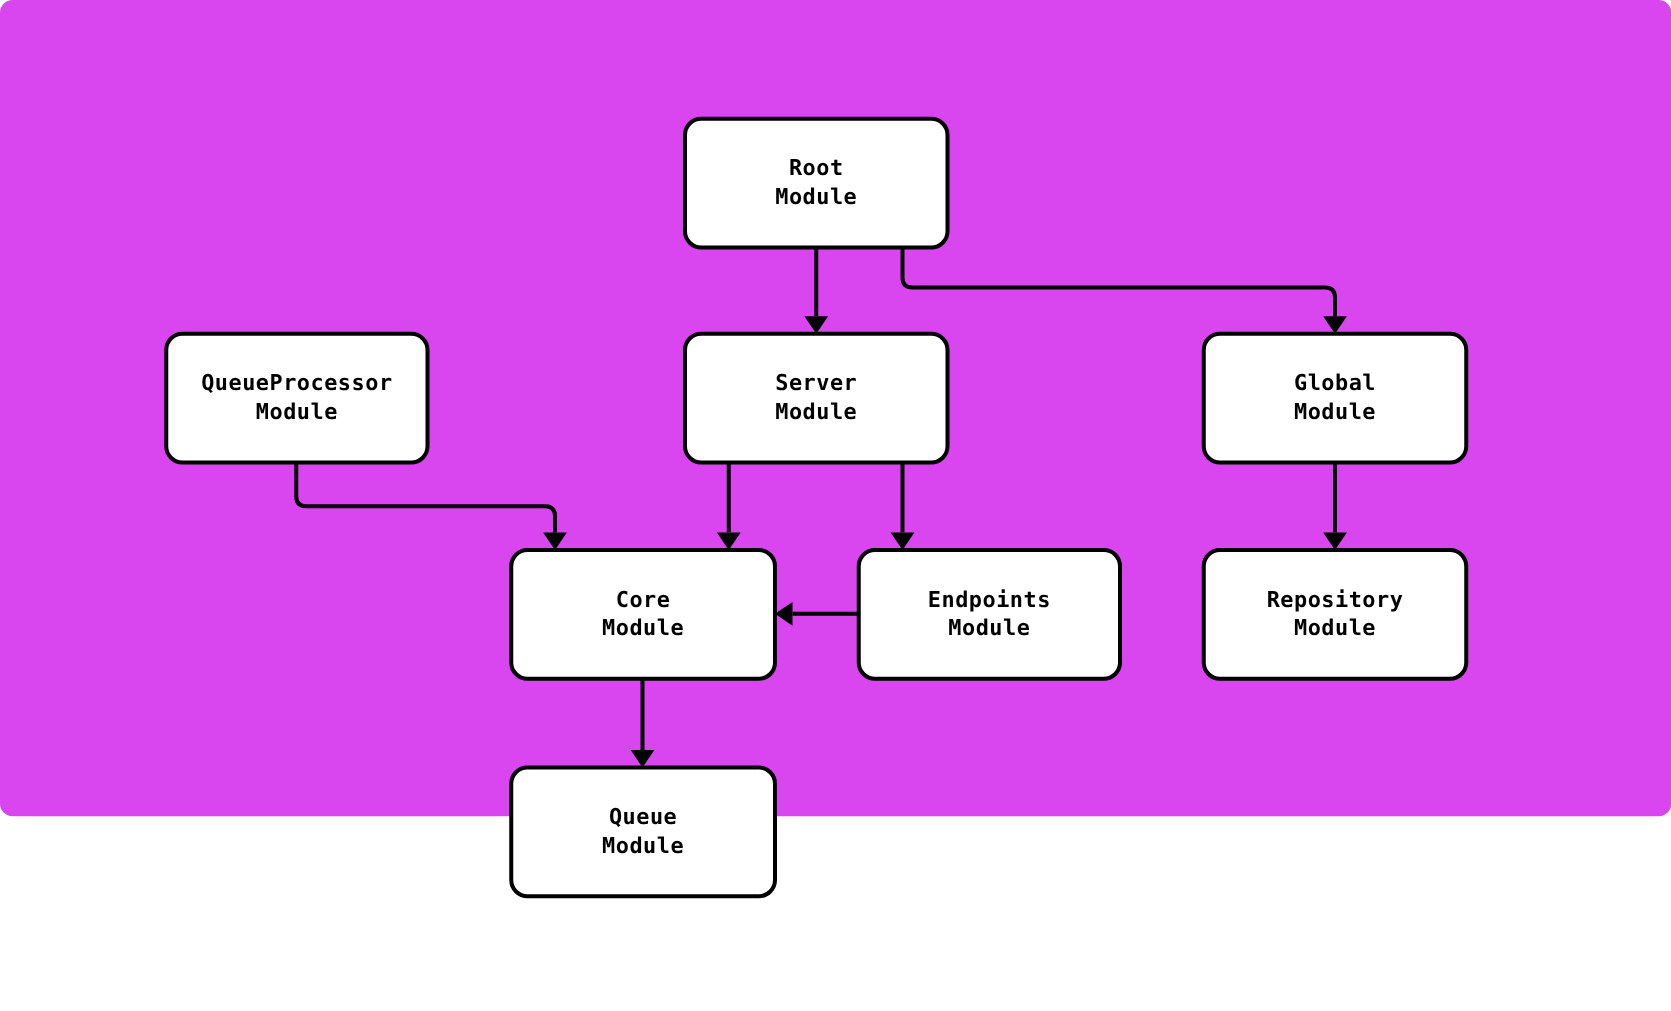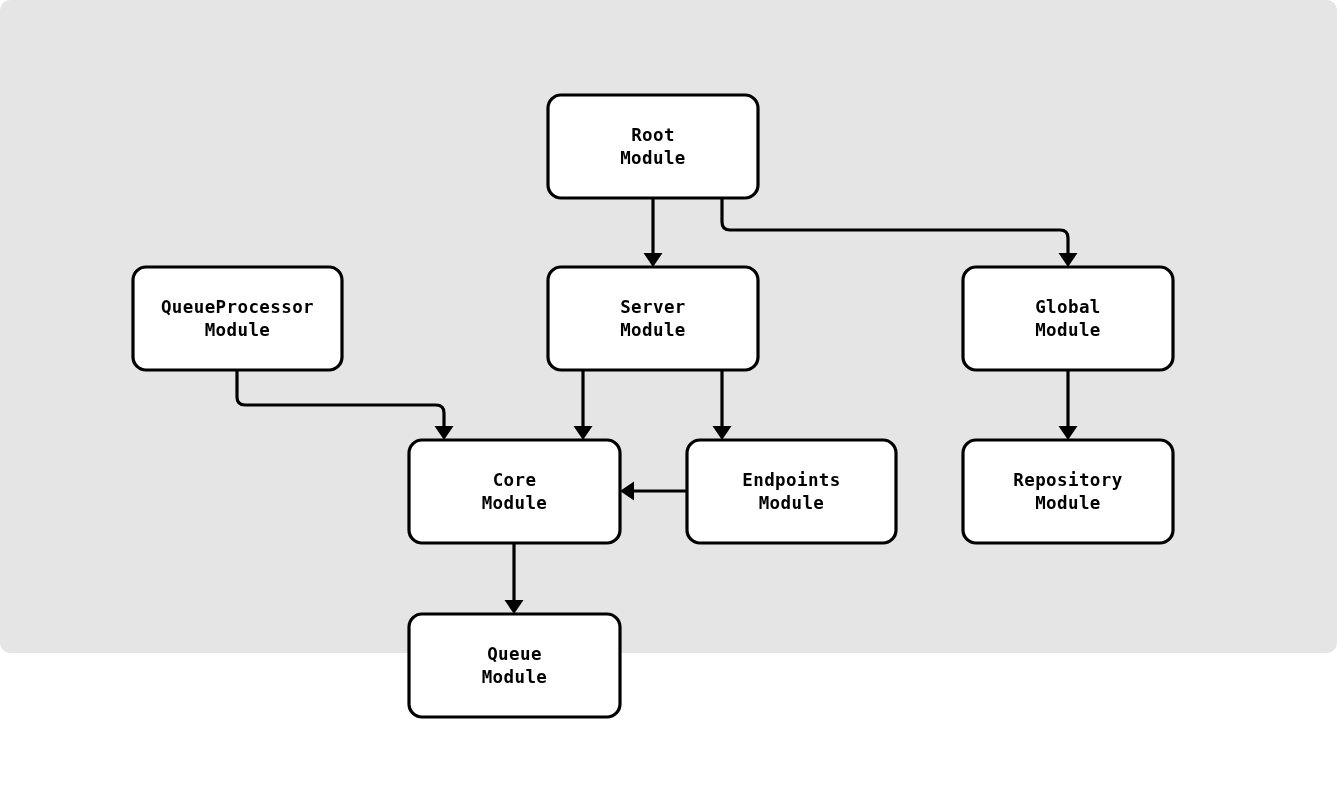--- a/index.html
+++ b/index.html
@@ -10,21 +10,21 @@
   body {
     width: 1337px;
     height: 809px;
     font-family: "DejaVu Sans Mono", "Liberation Mono", monospace;
     overflow: hidden;
   }
   #diagram-root {
     position: relative;
     width: 1337px;
     height: 653px;
-    background: #e5e5e5;
+    background: #d946ef;
     border-radius: 10px;
   }
   svg.diagram-canvas {
     display: block;
     width: 1337px;
     height: 809px;
   }
   .node-box {
     fill: #ffffff;
     stroke: #000000;

